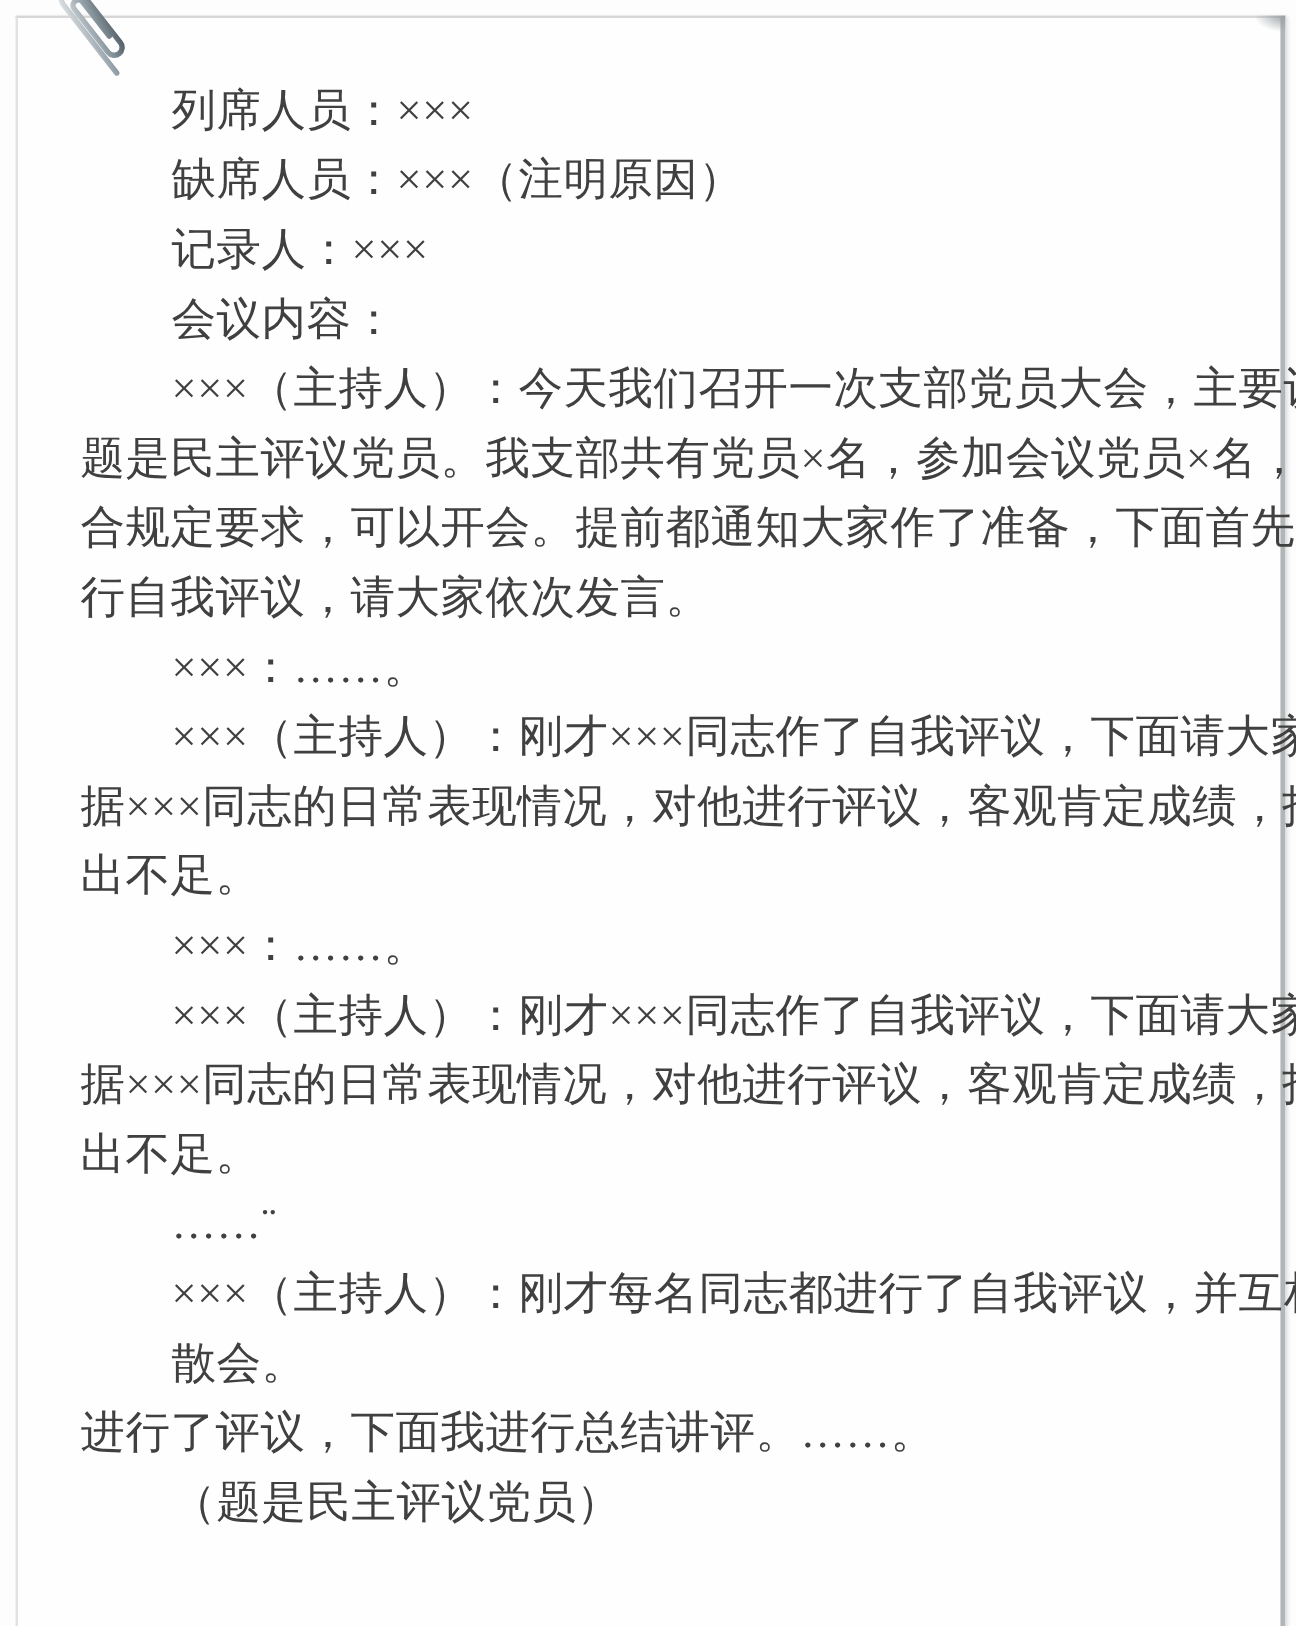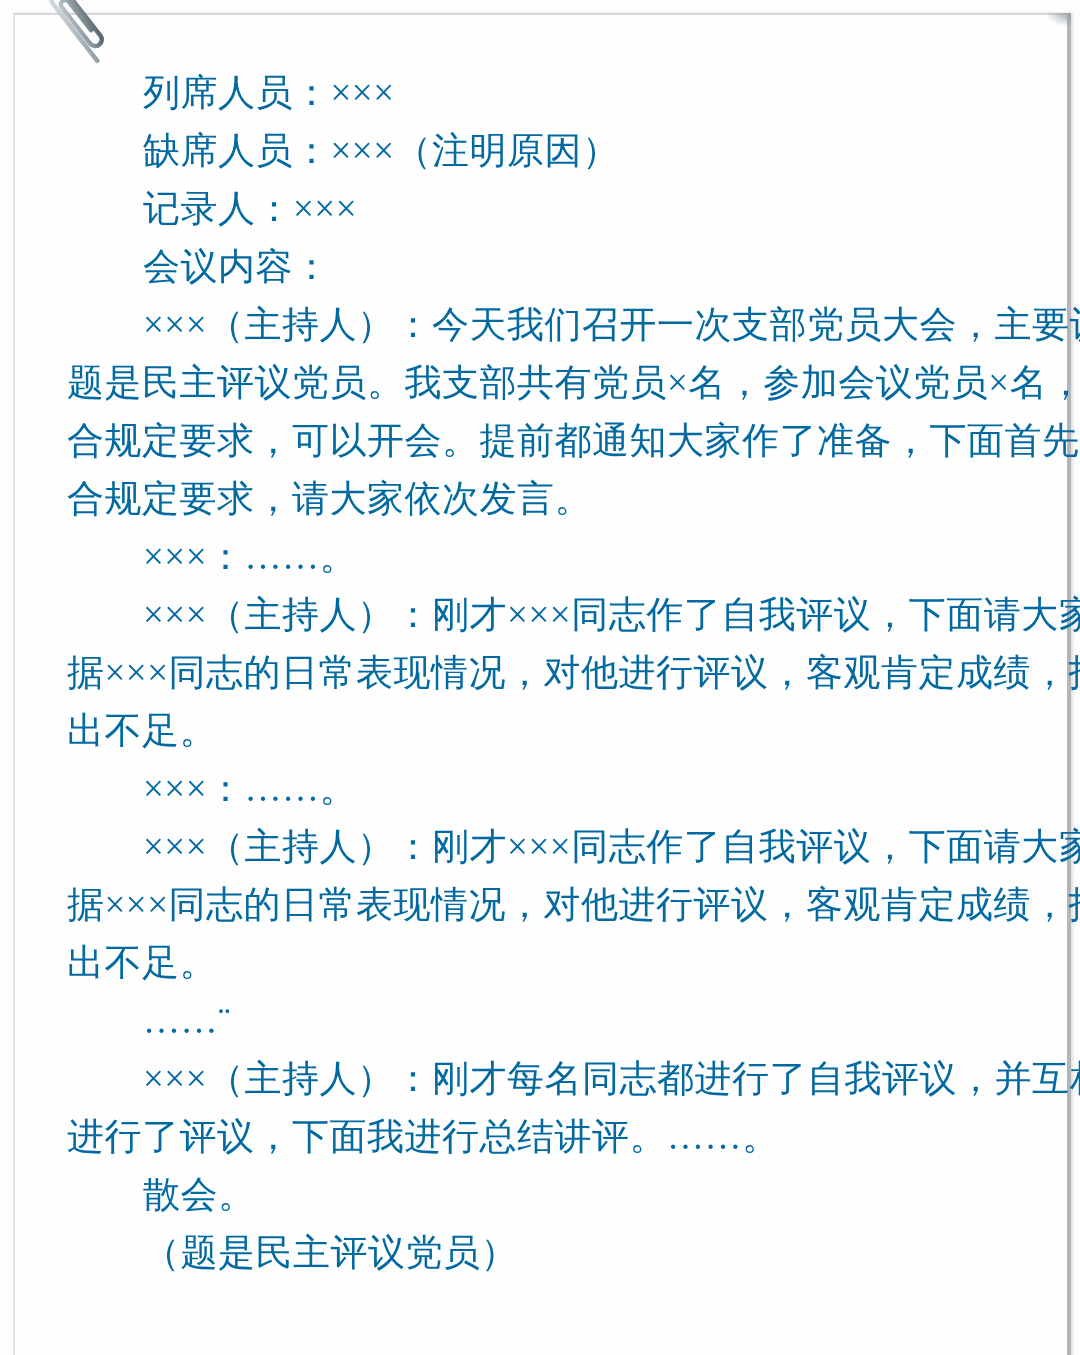--- a/index.html
+++ b/index.html
@@ -41,21 +41,21 @@
     position: absolute;
     left: 12px;
     top: -8px;
     z-index: 5;
   }
   .doc-body {
     position: absolute;
     left: 67px;
     top: 64px;
     width: 968px;
-    color: #0369a1;
+    color: #404040;
     font-size: 37px;
     line-height: 58px;
     letter-spacing: 0.5px;
   }
   .doc-line {
     white-space: nowrap;
     height: 58px;
   }
   .doc-line.indent {
     padding-left: 76px;
@@ -85,29 +85,29 @@
 
   <div class="doc-body" id="doc-body">
 
   <div class="doc-line indent">列席人员：×××</div>
       <div class="doc-line indent">缺席人员：×××（注明原因）</div>
       <div class="doc-line indent">记录人：×××</div>
       <div class="doc-line indent">会议内容：</div>
       <div class="doc-line indent">×××（主持人）：今天我们召开一次支部党员大会，主要议</div>
       <div class="doc-line">题是民主评议党员。我支部共有党员×名，参加会议党员×名，符</div>
       <div class="doc-line">合规定要求，可以开会。提前都通知大家作了准备，下面首先进</div>
-      <div class="doc-line">合规定要求，请大家依次发言。</div>
+      <div class="doc-line">行自我评议，请大家依次发言。</div>
       <div class="doc-line indent">×××：……。</div>
       <div class="doc-line indent">×××（主持人）：刚才×××同志作了自我评议，下面请大家根</div>
       <div class="doc-line">据×××同志的日常表现情况，对他进行评议，客观肯定成绩，指</div>
       <div class="doc-line">出不足。</div>
       <div class="doc-line indent">×××：……。</div>
       <div class="doc-line indent">×××（主持人）：刚才×××同志作了自我评议，下面请大家根</div>
       <div class="doc-line">据×××同志的日常表现情况，对他进行评议，客观肯定成绩，指</div>
       <div class="doc-line">出不足。</div>
       <div class="doc-line indent">……¨</div>
       <div class="doc-line indent">×××（主持人）：刚才每名同志都进行了自我评议，并互相</div>
+      <div class="doc-line indent">散会。</div>
       <div class="doc-line">进行了评议，下面我进行总结讲评。……。</div>
-      <div class="doc-line indent">散会。</div>
       <div class="doc-line indent">（题是民主评议党员）</div>
     </div>
 
 </div>
 
 </body></html>

